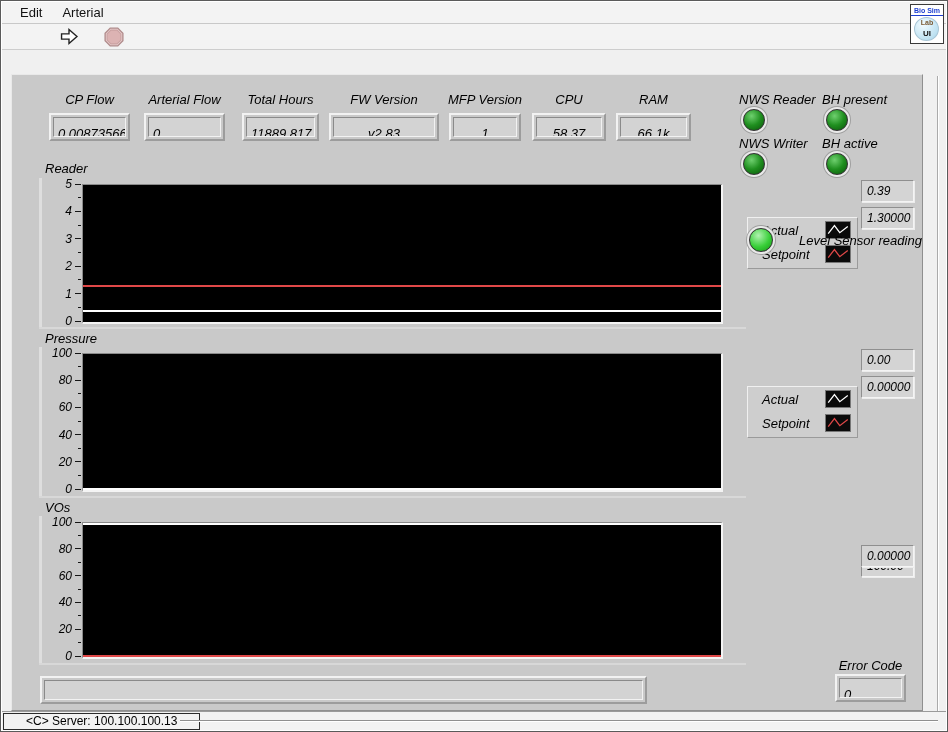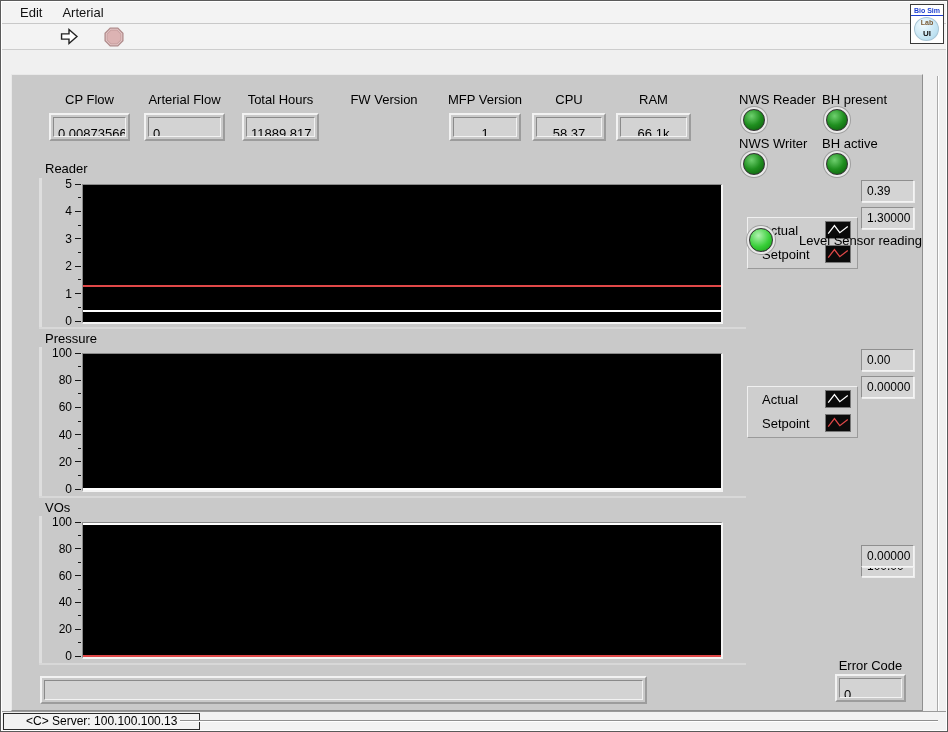--- a/index.html
+++ b/index.html
@@ -27,21 +27,21 @@
   .vi-ui{position:absolute;left:0;top:13px;width:100%;text-align:center;font-size:8px;font-weight:bold;color:#101010;}
   
   .tabstrip{position:absolute;left:1px;top:49px;right:1px;height:24px;background:#f0f0f0;}
   .tab{position:absolute;border:1px solid #7d7d7d;border-bottom:none;border-radius:3px 3px 0 0;
        font-size:13px;text-align:center;color:#111;background:#bdbdbd;}
   .tab.active{left:17px;top:1px;width:72px;height:25px;line-height:23px;background:#c9c9c9;z-index:4;}
   .tab.i1{left:91px;top:5px;width:44px;height:19px;line-height:18px;}
   .tab.i2{left:137px;top:5px;width:54px;height:19px;line-height:18px;}
   
   .panel{position:absolute;left:10px;top:73px;width:912px;height:637px;background:#c9c9c9;
-         border:1px solid;border-color:#e9e9e9 #8f8f8f #8f8f8f #e9e9e9;z-index:1;}
+         border:1px solid;border-color:#e9e9e9 #8f8f8f #8f8f8f #e9e9e9;z-index:1;font-style:italic;}
   .plabel{position:absolute;font-size:13px;color:#000;white-space:nowrap;}
   .plabel.center{text-align:center;}
   
   .numbox{position:absolute;background:#c9c9c9;border:2px solid;border-color:#f2f2f2 #9c9c9c #9c9c9c #f2f2f2;padding:2px;}
   .numbox .field{border:1px solid;border-color:#8a8a8a #f2f2f2 #f2f2f2 #8a8a8a;background:#d3d3d3;
                  height:20px;line-height:18px;font-size:13px;color:#000;padding:7px 4px;white-space:nowrap;overflow:hidden;}
   .numbox .field.center{text-align:center;}
   
   .led{position:absolute;width:22px;height:22px;border-radius:50%;border:1px solid #333;
        background:radial-gradient(circle at 38% 30%,#6fd06f 0%,var(--led-green,#1f8f1f) 50%,#0a520a 100%);
@@ -122,20 +122,23 @@
     <div class="numbox" style="left:132px;top:38px;width:81px;">
       <div class="field">0</div>
       </div>
 
     <div class="plabel center" style="left:215px;top:17px;width:107px;">Total Hours</div>
     <div class="numbox" style="left:230px;top:38px;width:77px;">
       <div class="field center">11889.817</div>
       </div>
 
     <div class="plabel center" style="left:302px;top:17px;width:140px;">FW Version</div>
+    <div class="numbox" style="left:317px;top:38px;width:110px;">
+      <div class="field center">v2.83</div>
+      </div>
 
     <div class="plabel center" style="left:422px;top:17px;width:102px;">MFP Version</div>
     <div class="numbox" style="left:437px;top:38px;width:72px;">
       <div class="field center">1</div>
       </div>
 
     <div class="plabel center" style="left:505px;top:17px;width:104px;">CPU</div>
     <div class="numbox" style="left:520px;top:38px;width:74px;">
       <div class="field center">58.37</div>
       </div>

